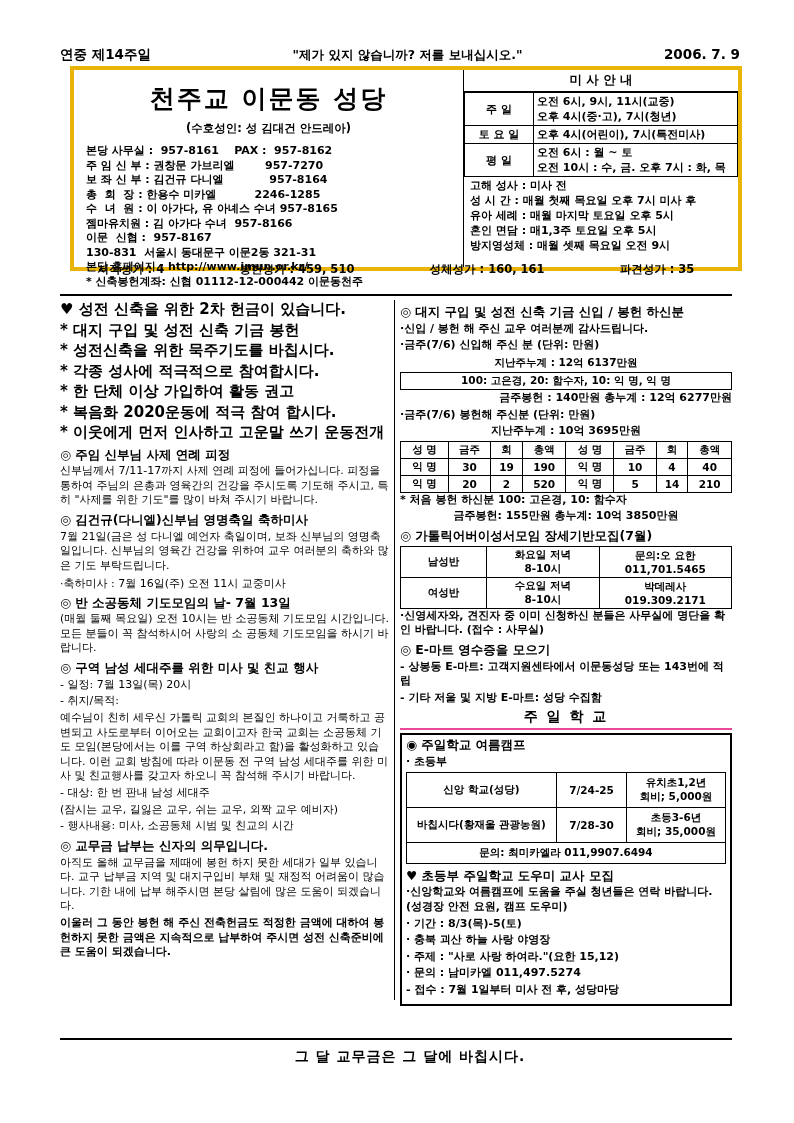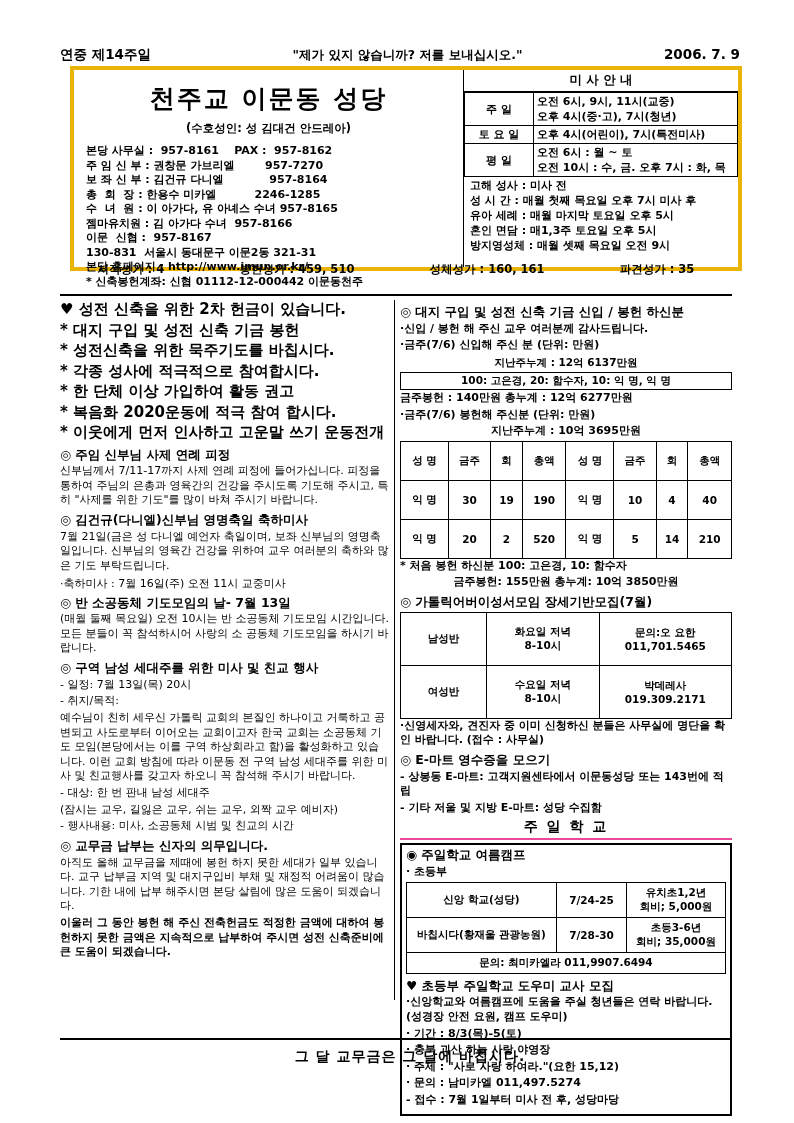--- a/index.html
+++ b/index.html
@@ -57,21 +57,21 @@
   .col-right{position:absolute;left:400px;top:300px;width:332px;}
   .vdiv{position:absolute;left:394px;top:300px;height:700px;border-left:1px solid #000;}
 
   p.item{margin:0 0 1px 0;line-height:1.3;font-size:15px;font-weight:bold;}
   .sec{font-weight:bold;font-size:12.5px;margin:4px 0 2px 0;line-height:1.25;}
   .body{font-size:11px;line-height:1.33;margin:0 0 2px 0;}
   .bold{font-weight:bold;}
 
   
   table.grid{border-collapse:collapse;width:100%;font-size:10.5px;font-weight:bold;text-align:center;}
-  table.grid td{border:1px solid #000;padding:12px 2px;}
+  table.grid td{border:1px solid #000;padding:1px 2px;}
   .boxline{border:1px solid #000;padding:1px 3px;font-size:10.5px;font-weight:bold;margin:1px 0;text-align:center;}
 
   
   .sundaybox{border:2px solid #000;margin-top:3px;padding:2px 4px 4px 4px;}
   .sundaytitle{text-align:center;font-weight:bold;font-size:14px;letter-spacing:2px;padding:1px 0 2px 0;}
 
   table.camp{border-collapse:collapse;width:100%;font-size:10.5px;font-weight:bold;text-align:center;}
   table.camp td{border:1px solid #000;padding:3px 2px;}
 
   
@@ -187,21 +187,21 @@
     <div class="body">  아직도 올해 교무금을 제때에 봉헌 하지 못한 세대가 일부 있습니다. 교구 납부금 지역 및 대지구입비 부채 및 재정적 어려움이 많습니다. 기한 내에 납부 해주시면 본당 살림에 많은 도움이 되겠습니다.</div>
     <div class="body bold">이울러 그 동안 봉헌 해 주신 전축헌금도 적정한 금액에 대하여 봉헌하지 못한 금액은 지속적으로 납부하여 주시면 성전 신축준비에 큰 도움이 되겠습니다.</div>
   </div>
 
   <div class="col-right">
     <div class="sec">◎ 대지 구입 및 성전 신축 기금 신입 / 봉헌 하신분</div>
     <div class="body bold">·신입 / 봉헌 해 주신 교우 여러분께 감사드립니다.</div>
     <div class="body bold">·금주(7/6) 신입해 주신 분 (단위: 만원)</div>
     <div class="boxline" style="border:none;">지난주누계 : 12억 6137만원</div>
     <div class="boxline">100: 고은경, 20: 함수자, 10: 익 명, 익 명</div>
-    <div class="body bold" style="text-align:left">금주봉헌 : 140만원   총누계 : 12억 6277만원</div>
+    <div class="body bold" style="text-align:right">금주봉헌 : 140만원   총누계 : 12억 6277만원</div>
     <div class="body bold">·금주(7/6) 봉헌해 주신분 (단위: 만원)</div>
     <div class="body bold" style="text-align:center">지난주누계 : 10억 3695만원</div>
 
     <table class="grid">
       <tbody>
           <tr>
         <td>성  명</td>
         <td>금주</td>
         <td>회</td>
         <td>총액</td>

